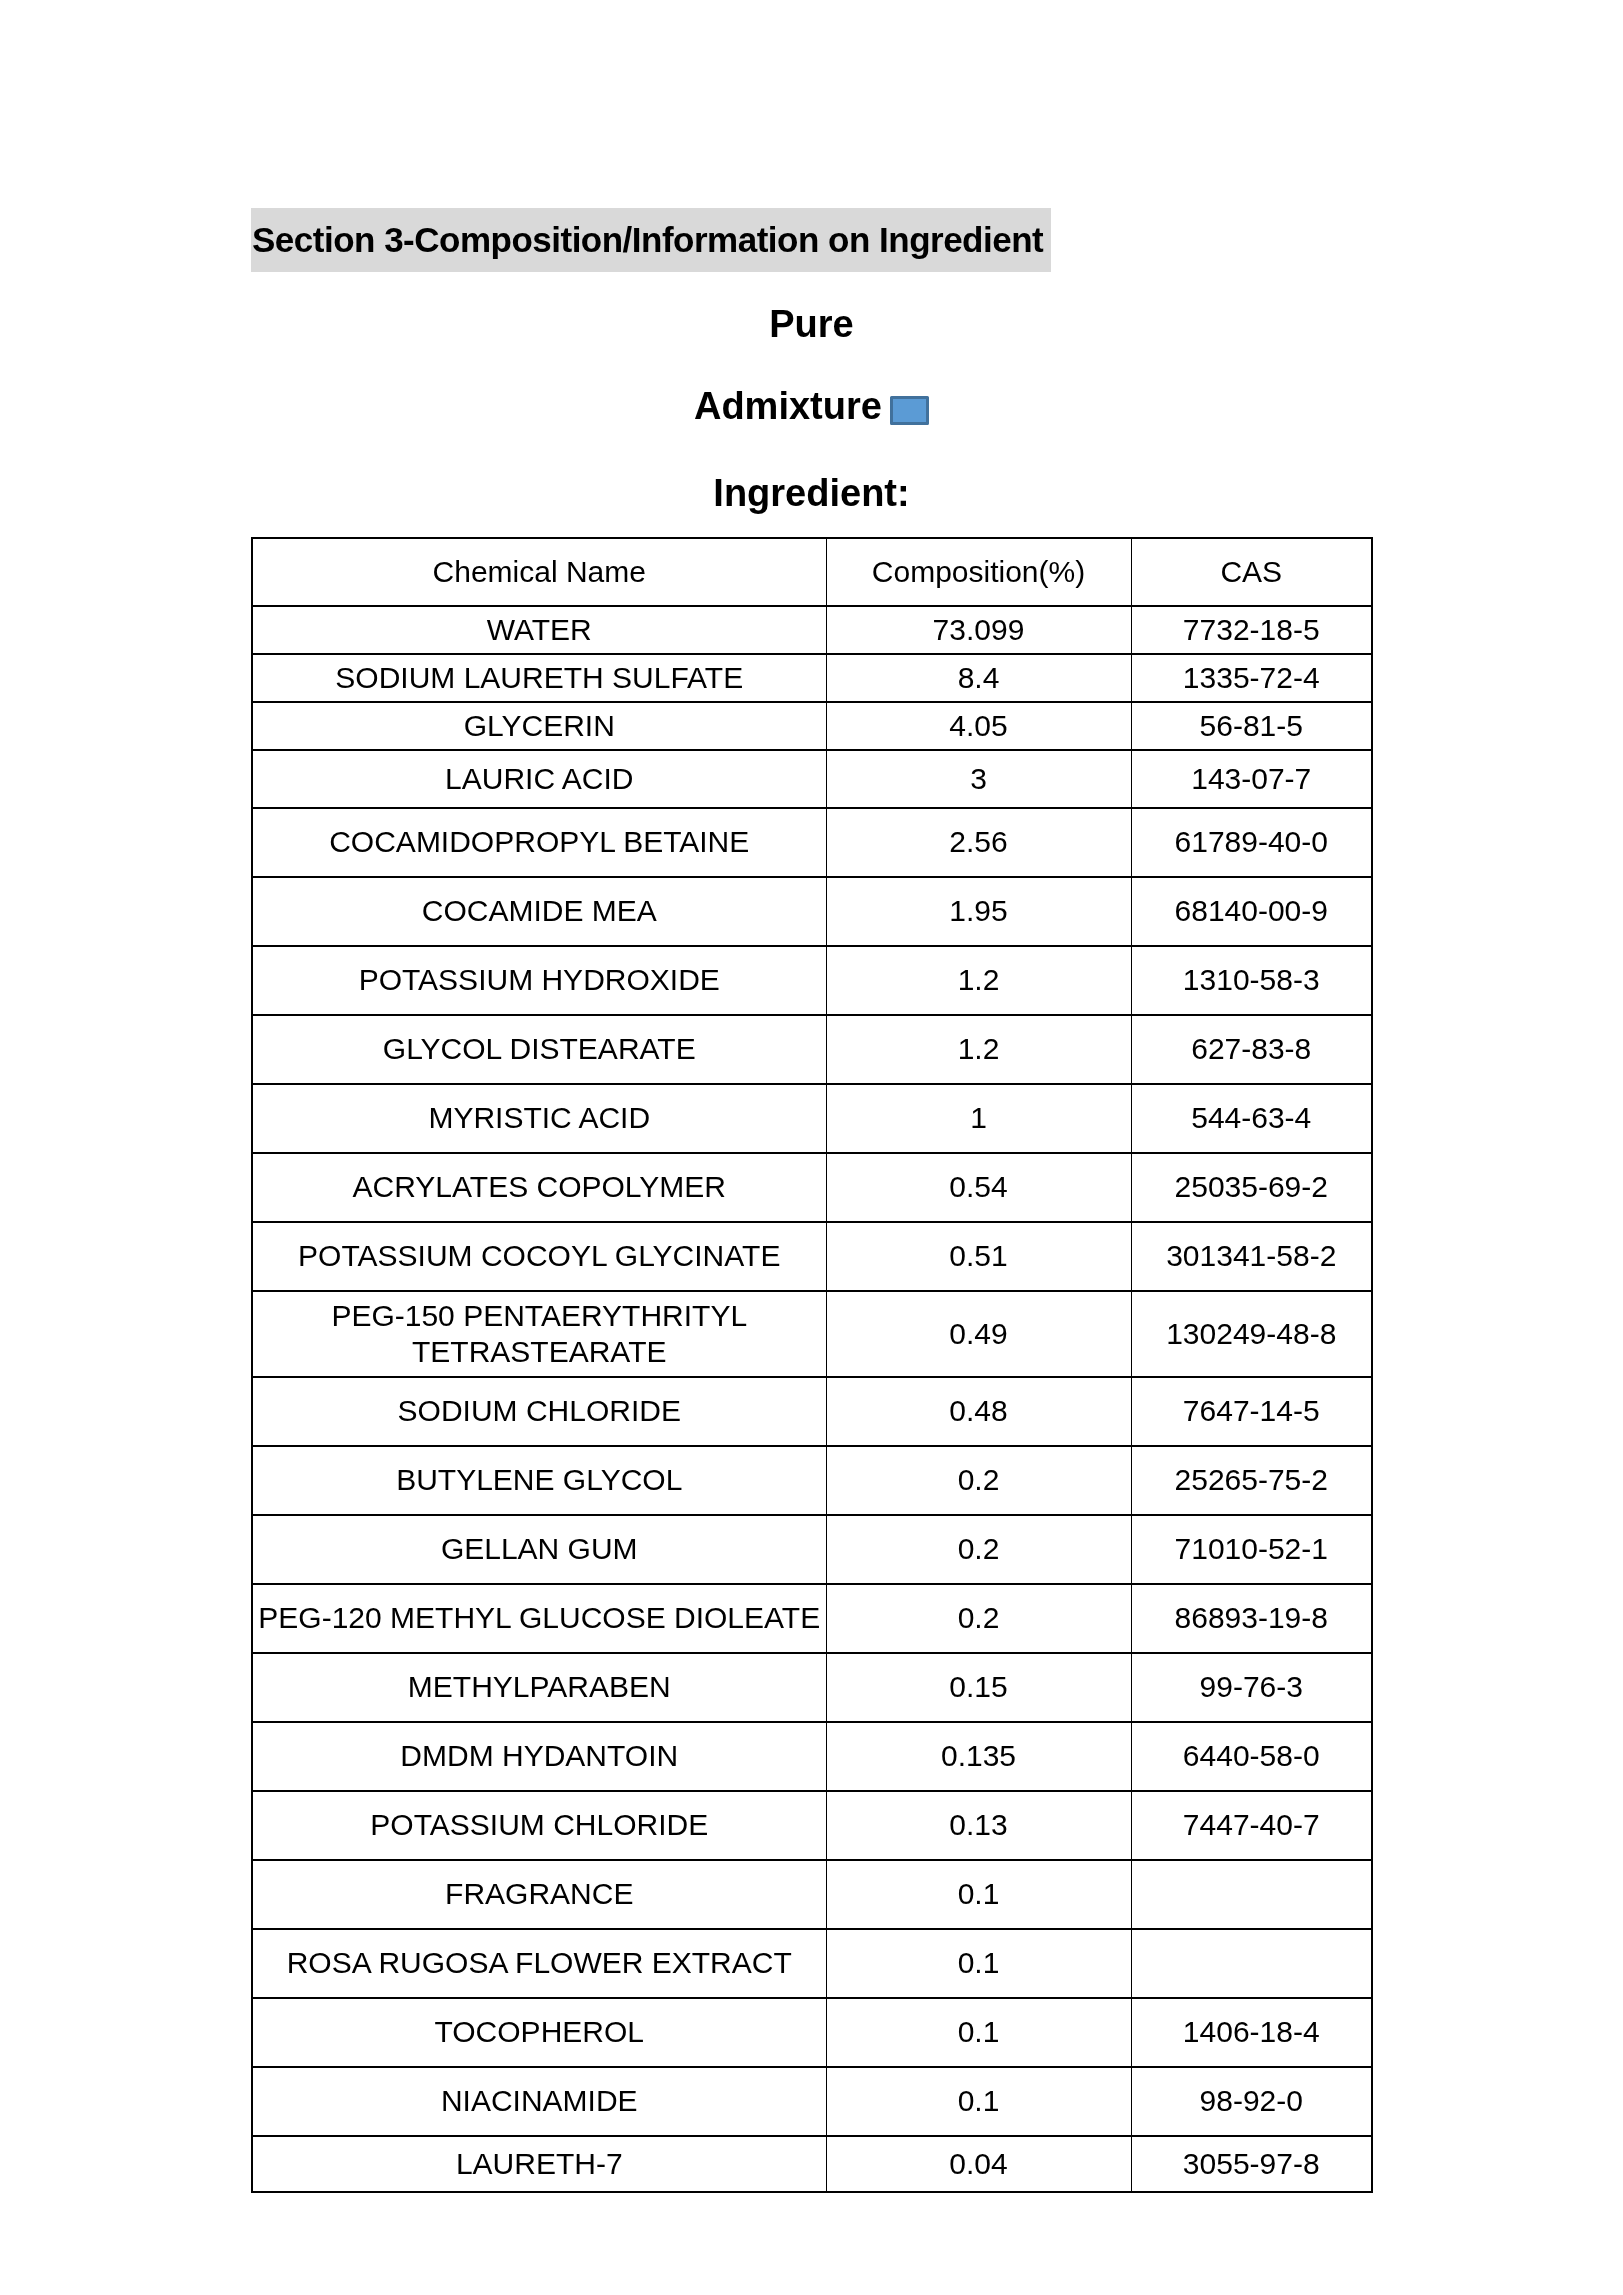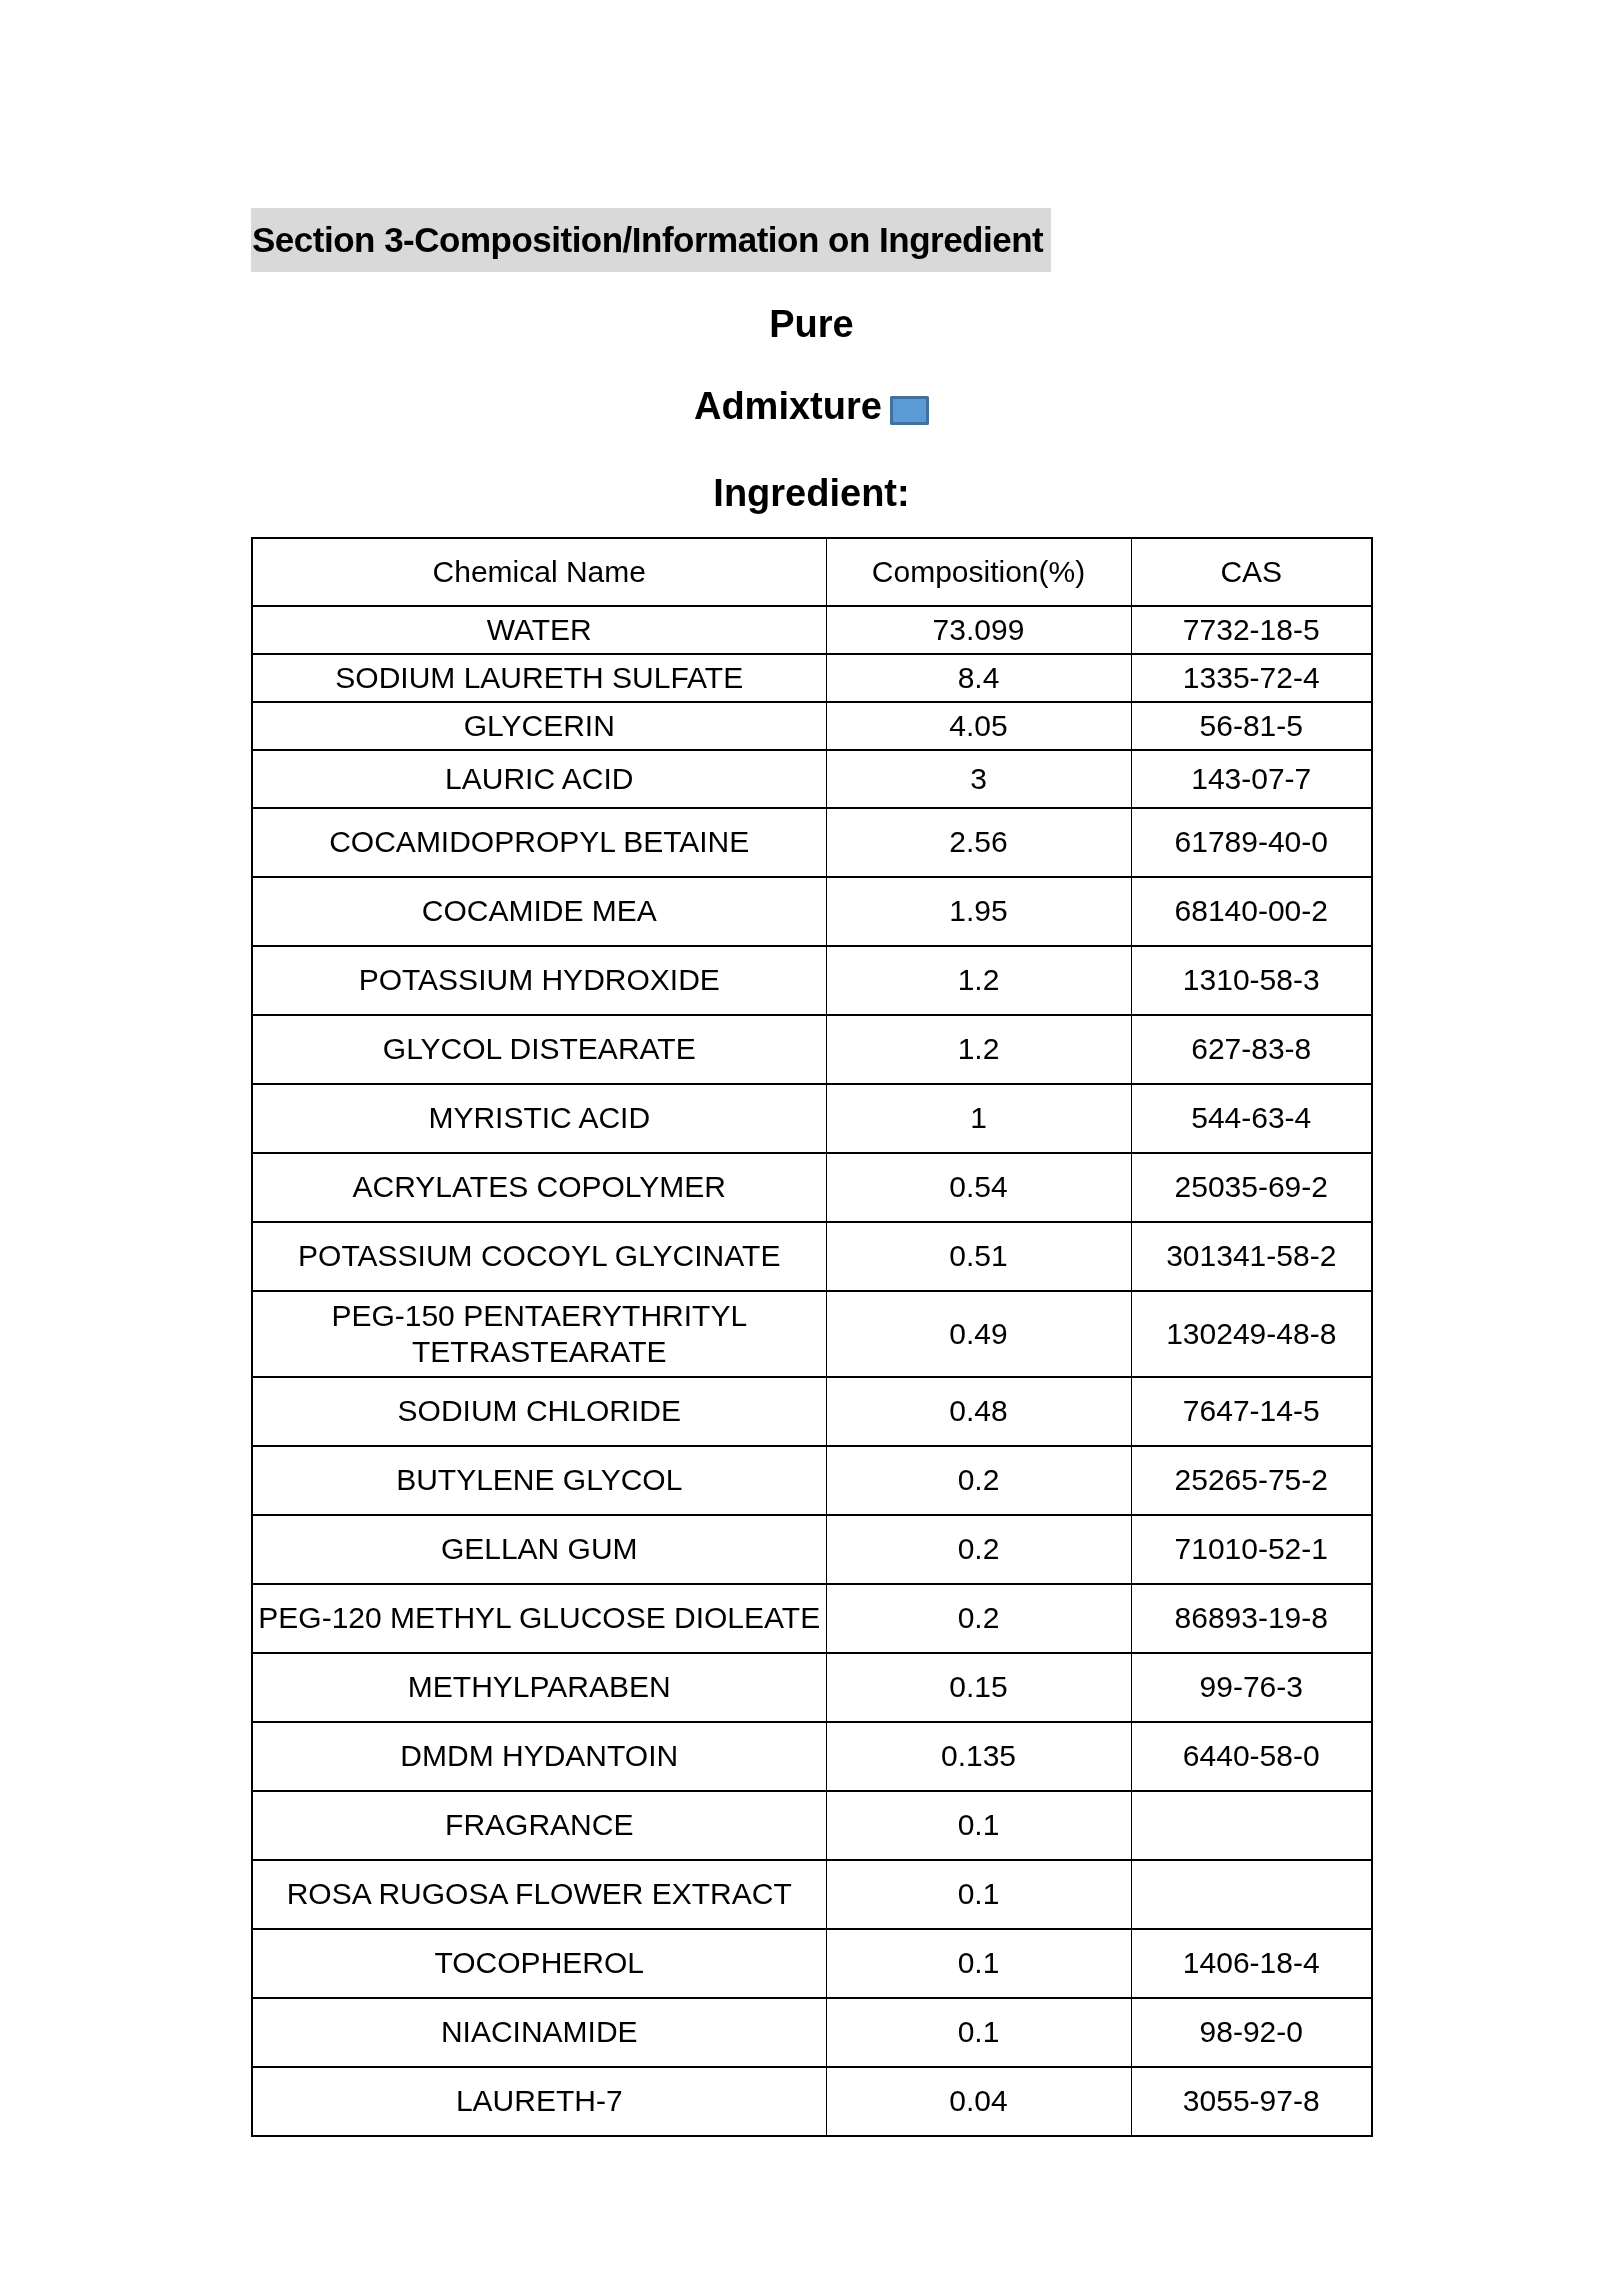--- a/index.html
+++ b/index.html
@@ -133,21 +133,21 @@
     <td>143-07-7</td>
   </tr>
         <tr>
     <td>COCAMIDOPROPYL BETAINE</td>
     <td>2.56</td>
     <td>61789-40-0</td>
   </tr>
         <tr>
     <td>COCAMIDE MEA</td>
     <td>1.95</td>
-    <td>68140-00-2</td>
+    <td>68140-00-9</td>
   </tr>
         <tr>
     <td>POTASSIUM HYDROXIDE</td>
     <td>1.2</td>
     <td>1310-58-3</td>
   </tr>
         <tr>
     <td>GLYCOL DISTEARATE</td>
     <td>1.2</td>
     <td>627-83-8</td>
@@ -196,20 +196,25 @@
     <td>METHYLPARABEN</td>
     <td>0.15</td>
     <td>99-76-3</td>
   </tr>
         <tr>
     <td>DMDM HYDANTOIN</td>
     <td>0.135</td>
     <td>6440-58-0</td>
   </tr>
         <tr>
+    <td>POTASSIUM CHLORIDE</td>
+    <td>0.13</td>
+    <td>7447-40-7</td>
+  </tr>
+        <tr>
     <td>FRAGRANCE</td>
     <td>0.1</td>
     <td></td>
   </tr>
         <tr>
     <td>ROSA RUGOSA FLOWER EXTRACT</td>
     <td>0.1</td>
     <td></td>
   </tr>
         <tr>

